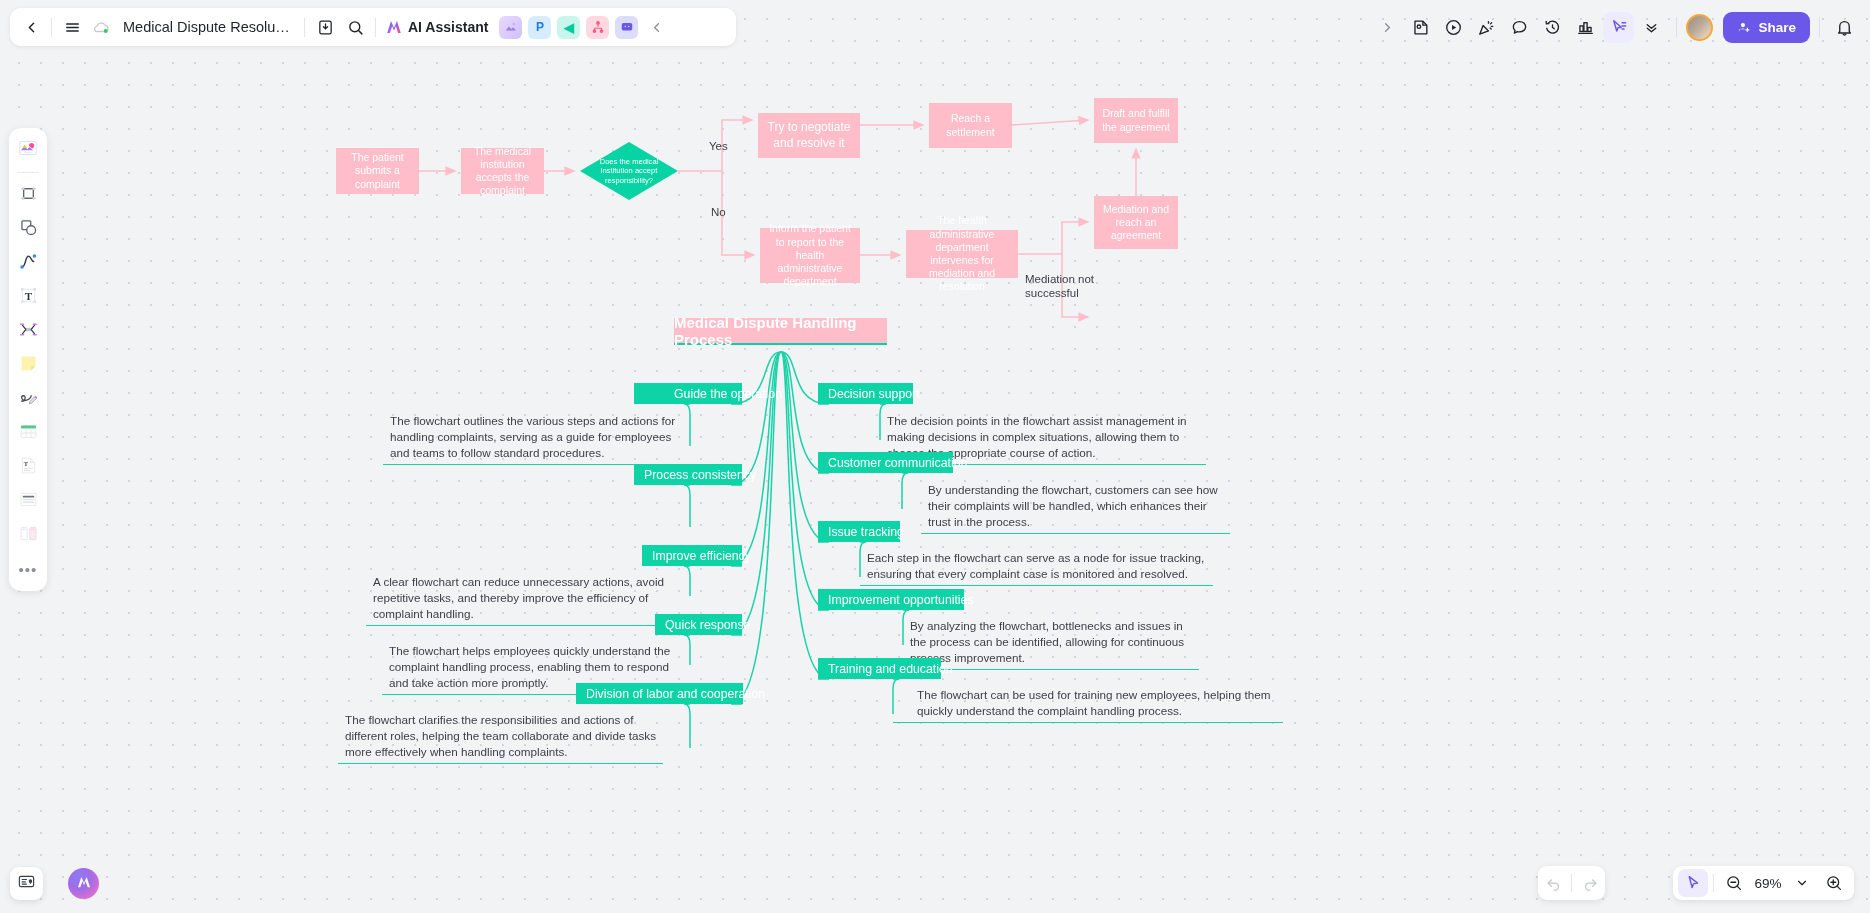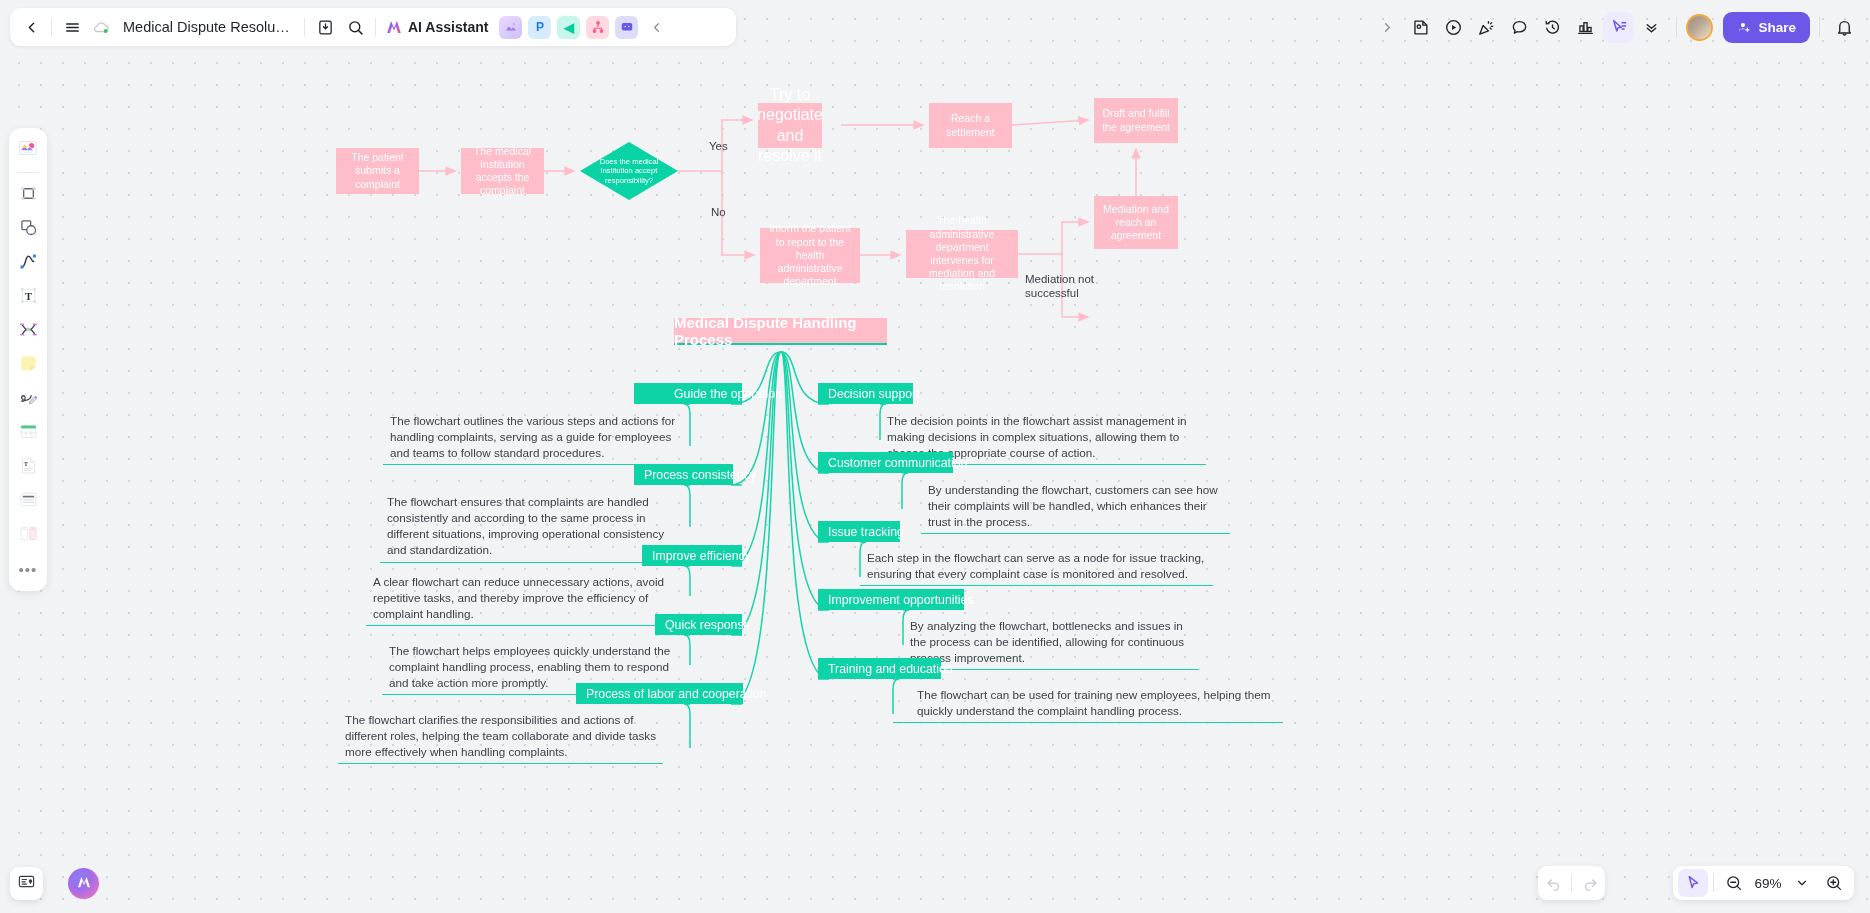--- a/index.html
+++ b/index.html
@@ -216,21 +216,21 @@
   </svg>
 <div class="fnode" style="left: 336px; top: 148px; width: 83px; height: 46px; font-size: 10.5px;">
       <span>The patient submits a complaint</span>
     </div>
     <div class="fnode" style="left: 461px; top: 148px; width: 83px; height: 46px; font-size: 10.5px;">
       <span>The medical institution accepts the complaint</span>
     </div>
     <div class="fdiamond" style="left: 580px; top: 142px; width: 98px; height: 58px; font-size: 7.6px;">
       <span style="max-width: 60.76px;">Does the medical institution accept responsibility?</span>
     </div>
-    <div class="fnode" style="left: 758px; top: 103px; width: 64px; height: 45px; font-size: 16px;">
+    <div class="fnode" style="left: 758px; top: 113px; width: 102px; height: 45px; font-size: 12px;">
       <span>Try to negotiate and resolve it</span>
     </div>
     <div class="fnode" style="left: 929px; top: 103px; width: 83px; height: 45px; font-size: 10.5px;">
       <span>Reach a settlement</span>
     </div>
     <div class="fnode" style="left: 1094px; top: 98px; width: 84px; height: 45px; font-size: 10.5px;">
       <span>Draft and fulfill the agreement</span>
     </div>
     <div class="fnode" style="left: 760px; top: 228px; width: 100px; height: 55px; font-size: 10.5px;">
       <span>Inform the patient to report to the health administrative department</span>
@@ -271,27 +271,26 @@
       <path d="M880,404 L886,404 C882,404 880,408 880,414 L880,440"></path>
       <path d="M902,473 L908,473 C904,473 902,477 902,483 L902,509"></path>
       <path d="M860,542 L866,542 C862,542 860,546 860,552 L860,577"></path>
       <path d="M903,610 L909,610 C905,610 903,614 903,620 L903,645"></path>
       <path d="M893,679 L899,679 C895,679 893,683 893,689 L893,714"></path>
     </g>
   </svg>
 <div class="m-root" style="left: 674px; top: 318px; width: 213px; height: 27px;">Medical Dispute Handling Process</div>
     <div class="m-topic" style="left: 634px; top: 383px; width: 108px; height: 21px; padding-left: 40px;">Guide the operation</div>
     <div class="m-leaf" style="left: 383px; top: 412px; width: 307px; min-height: 40px;">The flowchart outlines the various steps and actions for handling complaints, serving as a guide for employees and teams to follow standard procedures.</div>
-    <div class="m-topic" style="left: 634px; top: 464px; width: 99px; height: 21px;">Process consistency</div>
-    <div class="m-leaf" style="left: 380px; top: 493px; width: 310px; min-height: 40px;">The flowchart ensures that complaints are handled consistently and according to the same process in different situations, improving operational consistency and standardization.</div>
+    <div class="m-topic" style="left: 634px; top: 464px; width: 108px; height: 21px;">Process consistency</div>
     <div class="m-topic" style="left: 642px; top: 545px; width: 100px; height: 21px;">Improve efficiency</div>
     <div class="m-leaf" style="left: 366px; top: 573px; width: 324px; min-height: 28px;">A clear flowchart can reduce unnecessary actions, avoid repetitive tasks, and thereby improve the efficiency of complaint handling.</div>
     <div class="m-topic" style="left: 655px; top: 614px; width: 87px; height: 21px;">Quick response</div>
     <div class="m-leaf" style="left: 382px; top: 642px; width: 308px; min-height: 28px;">The flowchart helps employees quickly understand the complaint handling process, enabling them to respond and take action more promptly.</div>
-    <div class="m-topic" style="left: 576px; top: 683px; width: 167px; height: 21px;">Process of labor and cooperation</div>
+    <div class="m-topic" style="left: 576px; top: 683px; width: 167px; height: 21px;">Division of labor and cooperation</div>
     <div class="m-leaf" style="left: 338px; top: 711px; width: 325px; min-height: 42px;">The flowchart clarifies the responsibilities and actions of different roles, helping the team collaborate and divide tasks more effectively when handling complaints.</div>
     <div class="m-topic" style="left: 818px; top: 383px; width: 95px; height: 21px;">Decision support</div>
     <div class="m-leaf" style="left: 880px; top: 412px; width: 326px; min-height: 28px;">The decision points in the flowchart assist management in making decisions in complex situations, allowing them to choose the appropriate course of action.</div>
     <div class="m-topic" style="left: 818px; top: 452px; width: 135px; height: 21px;">Customer communication</div>
     <div class="m-leaf" style="left: 902px; top: 481px; width: 309px; min-height: 28px; margin-left: 19px;">By understanding the flowchart, customers can see how their complaints will be handled, which enhances their trust in the process.</div>
     <div class="m-topic" style="left: 818px; top: 521px; width: 82px; height: 21px;">Issue tracking</div>
     <div class="m-leaf" style="left: 860px; top: 549px; width: 353px; min-height: 28px;">Each step in the flowchart can serve as a node for issue tracking, ensuring that every complaint case is monitored and resolved.</div>
     <div class="m-topic" style="left: 818px; top: 589px; width: 146px; height: 21px;">Improvement opportunities</div>
     <div class="m-leaf" style="left: 903px; top: 617px; width: 296px; min-height: 28px;">By analyzing the flowchart, bottlenecks and issues in the process can be identified, allowing for continuous process improvement.</div>
     <div class="m-topic" style="left: 818px; top: 658px; width: 123px; height: 21px;">Training and education</div>

